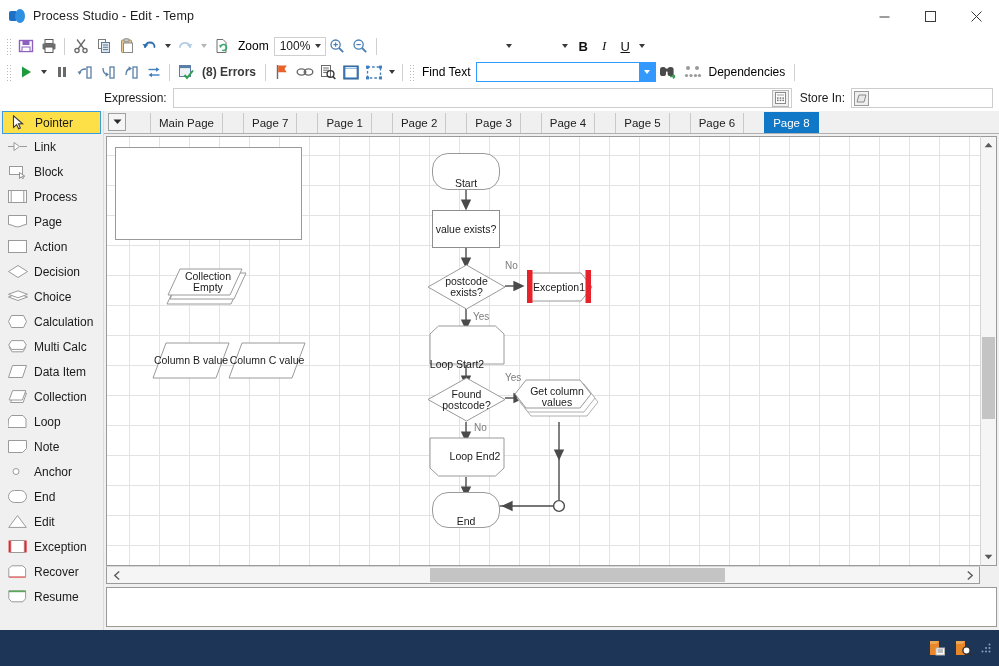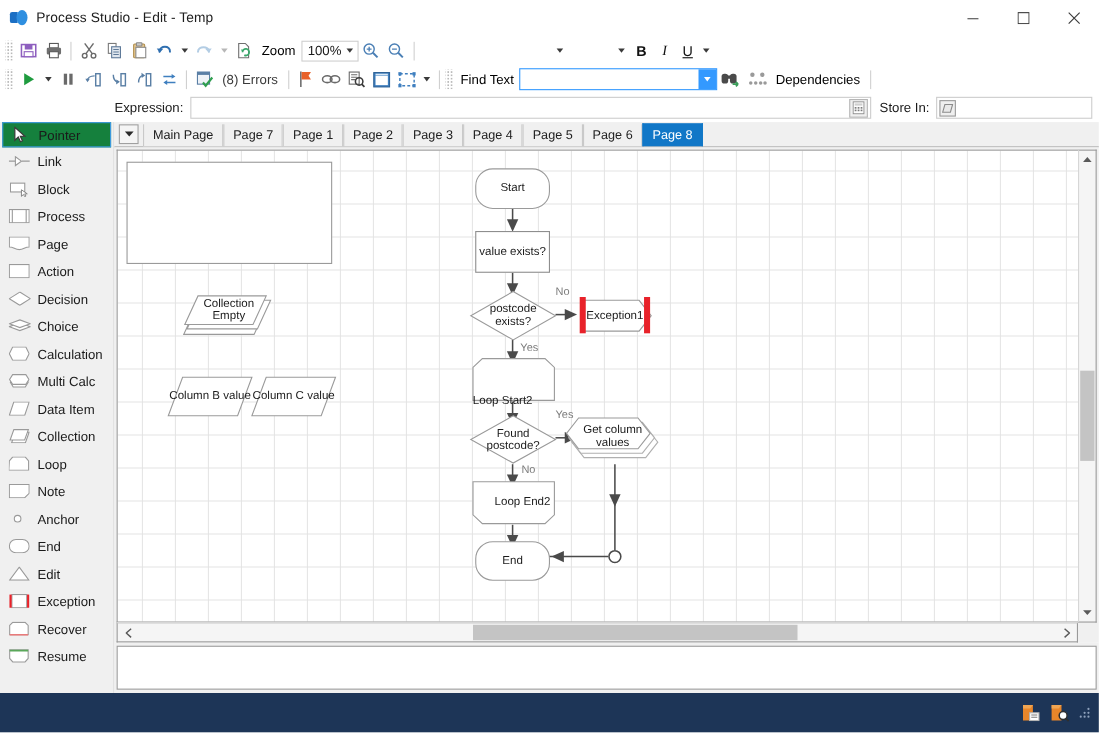--- a/index.html
+++ b/index.html
@@ -179,38 +179,39 @@
   }
   .pal-item {
     height: 25px;
     display: flex; align-items: center;
     padding-left: 7px;
     gap: 6px;
     font-size: 12px;
     color: #1a1a1a;
   }
   .pal-item.selected {
-    background: #15803d;
+    background: #fde047;
     border: 1px solid #3c9ade;
     margin: 0 2px;
     padding-left: 5px;
     height: 23px;
   }
   .pal-ico { width: 21px; height: 16px; flex: 0 0 21px; display:flex; align-items:center; justify-content:center; }
   .pal-label { white-space: nowrap; }
 
   
   .right-area { flex: 1 1 auto; display:flex; flex-direction: column; min-width: 0; }
 
   .tabstrip {
     flex: 0 0 23px; height: 23px;
     background: #f0f0f0;
     display: flex; align-items: flex-end;
     padding-left: 4px;
     border-bottom: 1px solid #b0b0b0;
+    gap: 20px;
   }
   .tab-scroll-btn {
     width: 18px; height: 18px; margin-bottom: 2px; margin-right: 4px;
     border: 1px solid #a0a0a0; background: #f5f5f5;
     display:flex; align-items:center; justify-content:center;
     flex: 0 0 18px;
   }
   .tab {
     height: 20px;
     padding: 0 8px;
@@ -288,21 +289,21 @@
   
   .shape {
     position: absolute;
     display: flex; align-items: center; justify-content: center;
     text-align: center;
     font-size: 10.5px;
     color: #1b1b1b;
     line-height: 11px;
   }
   .sh-terminator {
-    border: 1px solid #9a9a9a; border-radius: 16px; background:#fff;
+    border: 1px solid #9a9a9a; border-radius: 16px; background:#fff;align-items:flex-end;
   }
   .sh-rect { border: 1px solid #8e8e8e; background:#fff; }
   .sh-label { position:absolute; font-size:10px; color:#7c7c7c; }
   .blank-box {
     position:absolute; border:1px solid #9a9a9a; background:#fff;
   }
   svg.shape-svg { position:absolute; overflow: visible; }
   .conn { position:absolute; }
 </style>
 </head>
@@ -518,21 +519,21 @@
 
     <div class="tb-sep"></div>
 
     <div class="tb-btn">
       <svg width="16" height="16" viewBox="0 0 16 16">
         <rect x="1.5" y="1.5" width="11" height="11" fill="#eef2f7" stroke="#5a7fa5"></rect>
         <rect x="1.5" y="1.5" width="11" height="2.6" fill="#5a7fa5"></rect>
         <path d="M6.5 11 L9 14 L15 6.5" fill="none" stroke="#2f9e4f" stroke-width="2"></path>
       </svg>
     </div>
-    <span class="tb-label" style="color:#3a3a3a;">(8) Errors</span>
+    <span class="tb-label" style="color:#3a3a3a;font-weight:bold;">(8) Errors</span>
 
     <div class="tb-sep"></div>
 
     <div class="tb-btn">
       <svg width="14" height="16" viewBox="0 0 14 16">
         <line x1="2.5" y1="1" x2="2.5" y2="15" stroke="#6a6a6a" stroke-width="1.4"></line>
         <path d="M3.2 1.5 h8.5 l-2.2 3.4 l2.2 3.4 h-8.5 z" fill="#e8622a"></path>
       </svg>
     </div>
     <div class="tb-btn">

